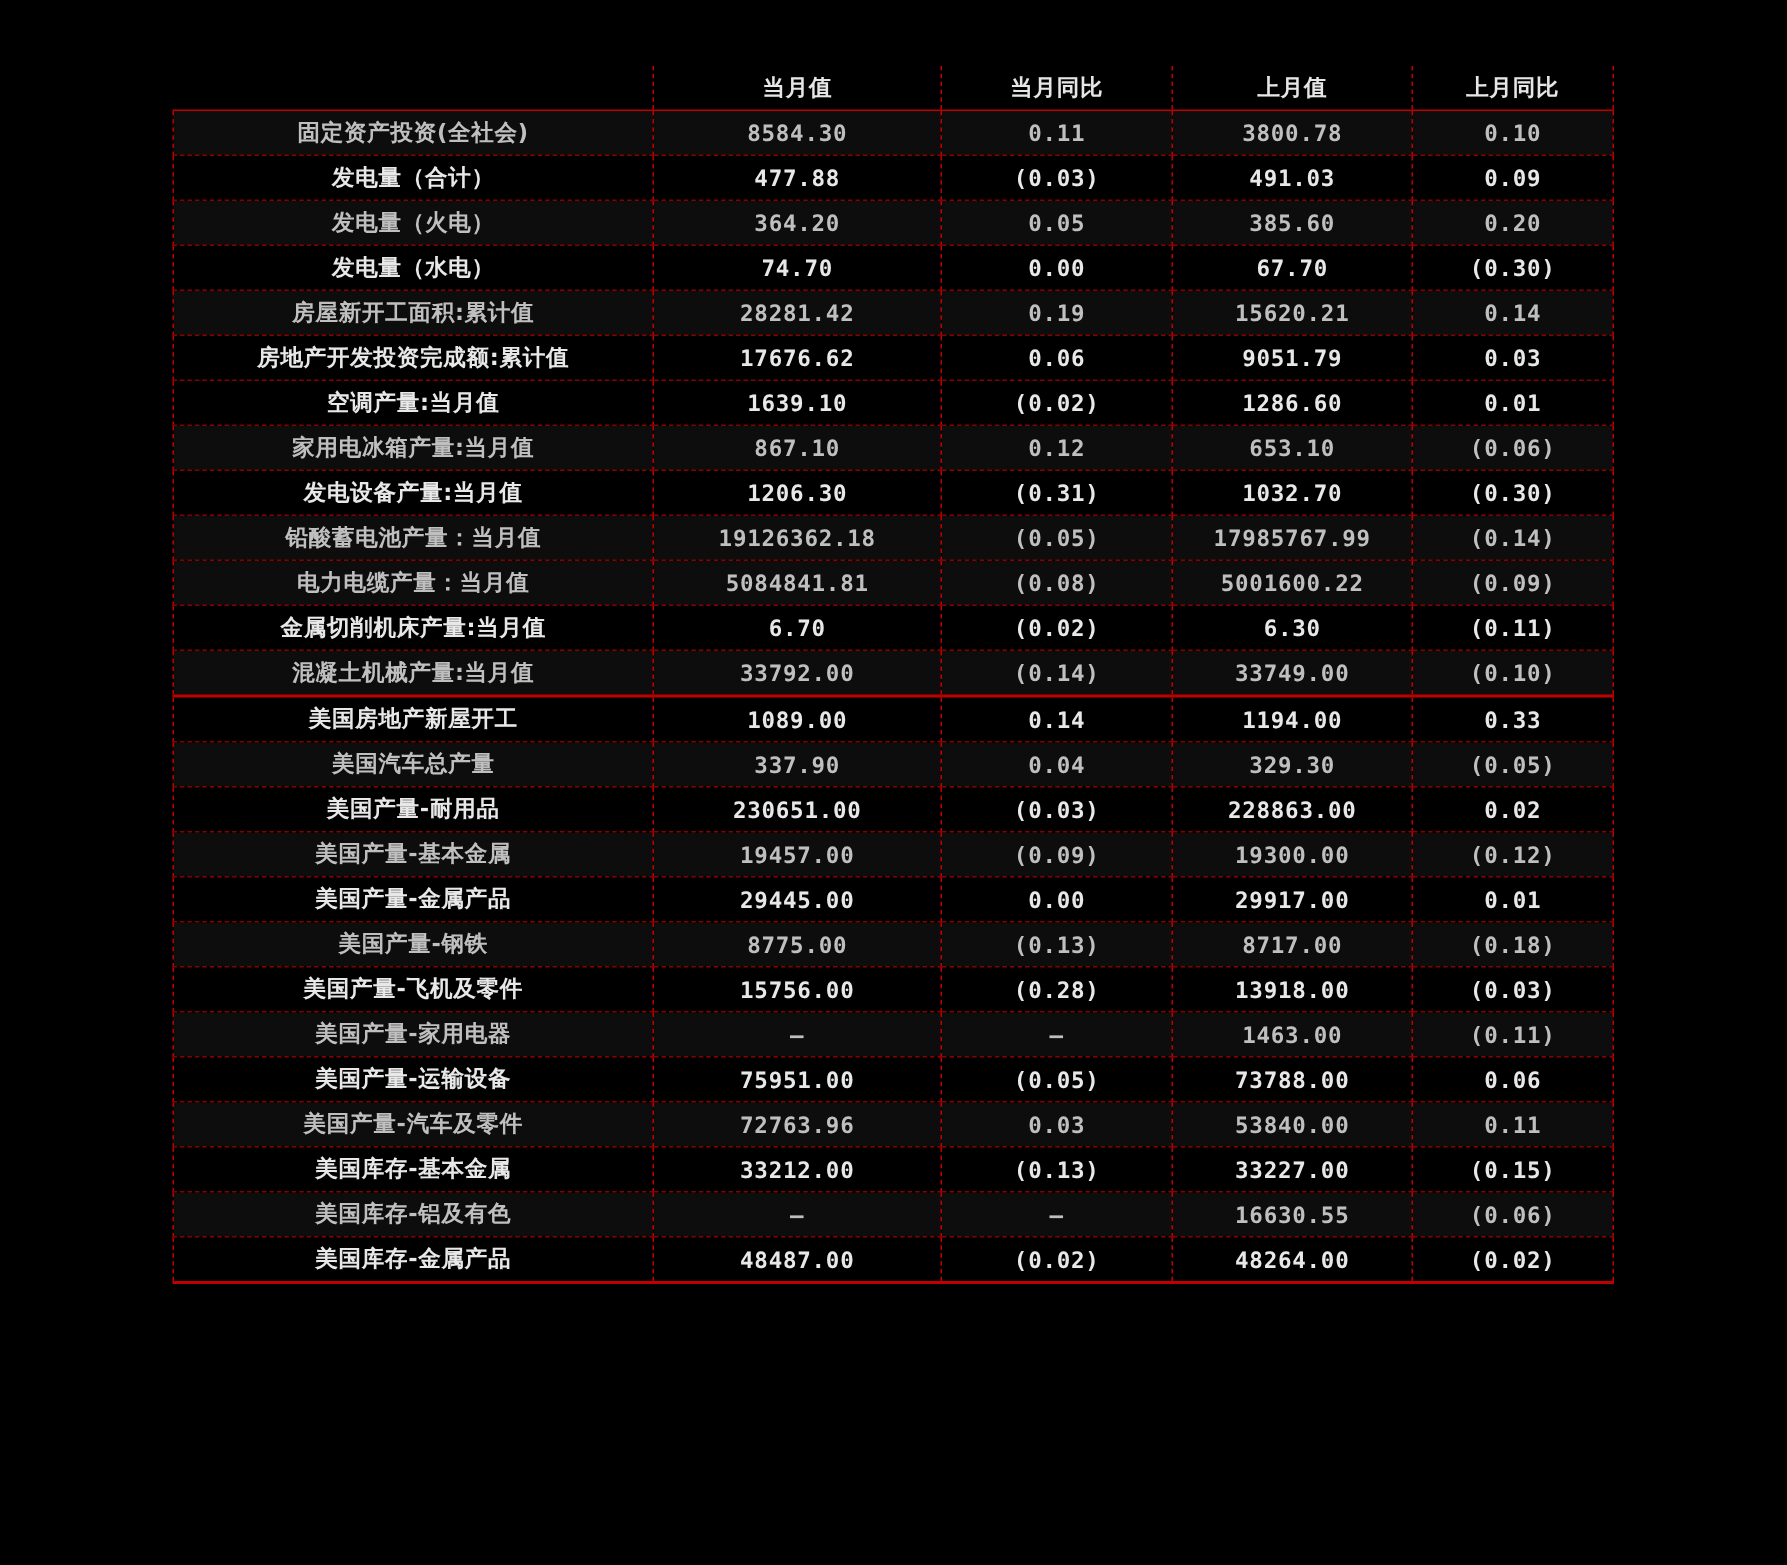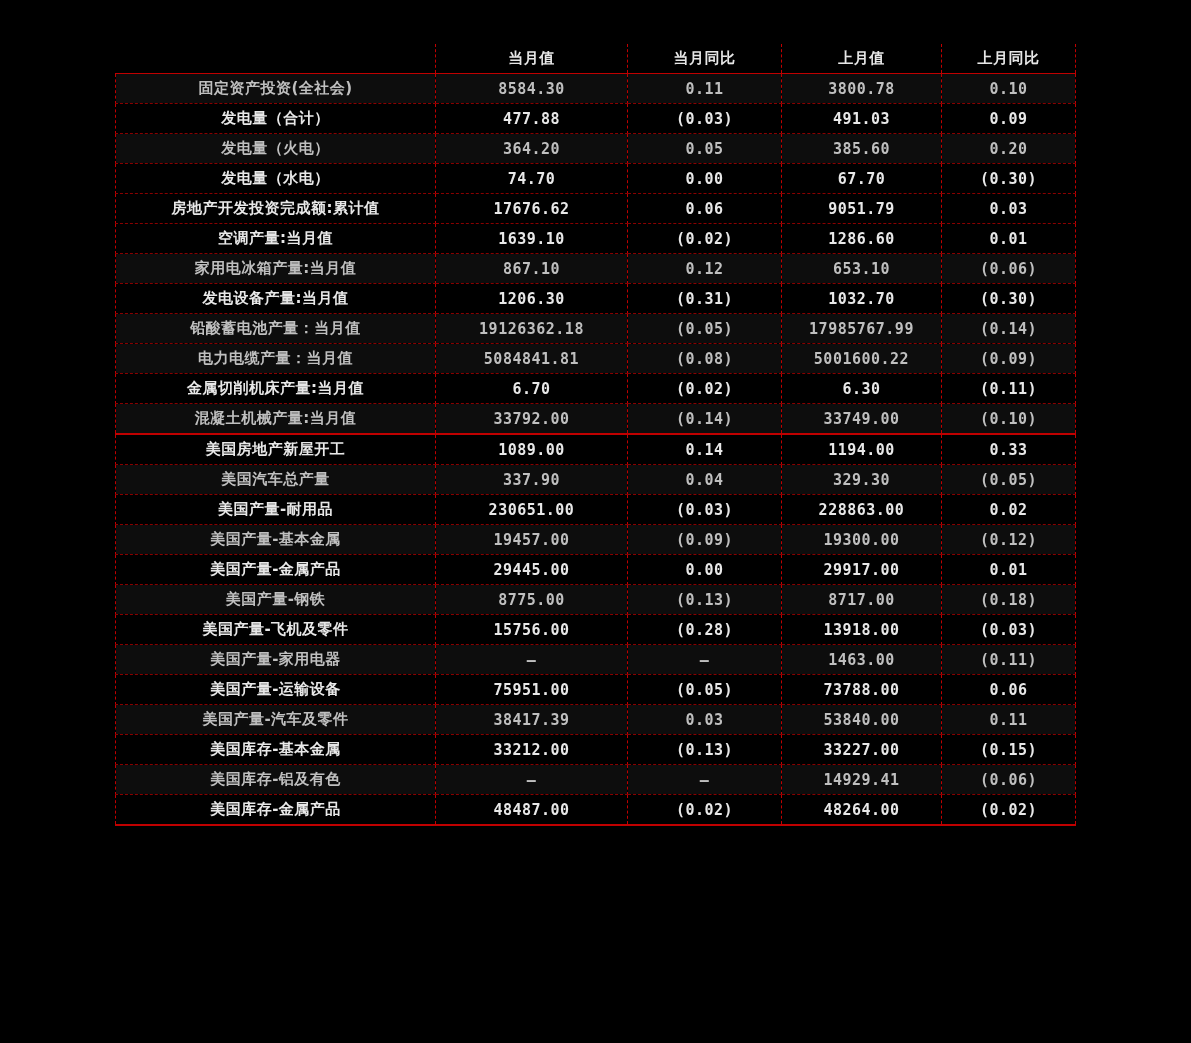--- a/index.html
+++ b/index.html
@@ -125,20 +125,27 @@
           <td class="num">385.60</td>
           <td class="num">0.20</td>
         </tr>
         <tr class="even">
           <td class="label">发电量（水电）</td>
           <td class="num">74.70</td>
           <td class="num">0.00</td>
           <td class="num">67.70</td>
           <td class="num neg">(0.30)</td>
         </tr>
+        <tr class="odd">
+          <td class="label">房屋新开工面积:累计值</td>
+          <td class="num">28281.42</td>
+          <td class="num">0.19</td>
+          <td class="num">15620.21</td>
+          <td class="num">0.14</td>
+        </tr>
         <tr class="even">
           <td class="label">房地产开发投资完成额:累计值</td>
           <td class="num">17676.62</td>
           <td class="num">0.06</td>
           <td class="num">9051.79</td>
           <td class="num">0.03</td>
         </tr>
         <tr class="even">
           <td class="label">空调产量:当月值</td>
           <td class="num">1639.10</td>
@@ -246,37 +253,37 @@
         </tr>
         <tr class="even">
           <td class="label">美国产量-运输设备</td>
           <td class="num">75951.00</td>
           <td class="num neg">(0.05)</td>
           <td class="num">73788.00</td>
           <td class="num">0.06</td>
         </tr>
         <tr class="odd">
           <td class="label">美国产量-汽车及零件</td>
-          <td class="num">38417.39</td>
+          <td class="num">72763.96</td>
           <td class="num">0.03</td>
           <td class="num">53840.00</td>
           <td class="num">0.11</td>
         </tr>
         <tr class="even">
           <td class="label">美国库存-基本金属</td>
           <td class="num">33212.00</td>
           <td class="num neg">(0.13)</td>
           <td class="num">33227.00</td>
           <td class="num neg">(0.15)</td>
         </tr>
         <tr class="odd">
           <td class="label">美国库存-铝及有色</td>
           <td class="num">–</td>
           <td class="num">–</td>
-          <td class="num">14929.41</td>
+          <td class="num">16630.55</td>
           <td class="num neg">(0.06)</td>
         </tr>
         <tr class="even last">
           <td class="label">美国库存-金属产品</td>
           <td class="num">48487.00</td>
           <td class="num neg">(0.02)</td>
           <td class="num">48264.00</td>
           <td class="num neg">(0.02)</td>
         </tr>
       </tbody>

